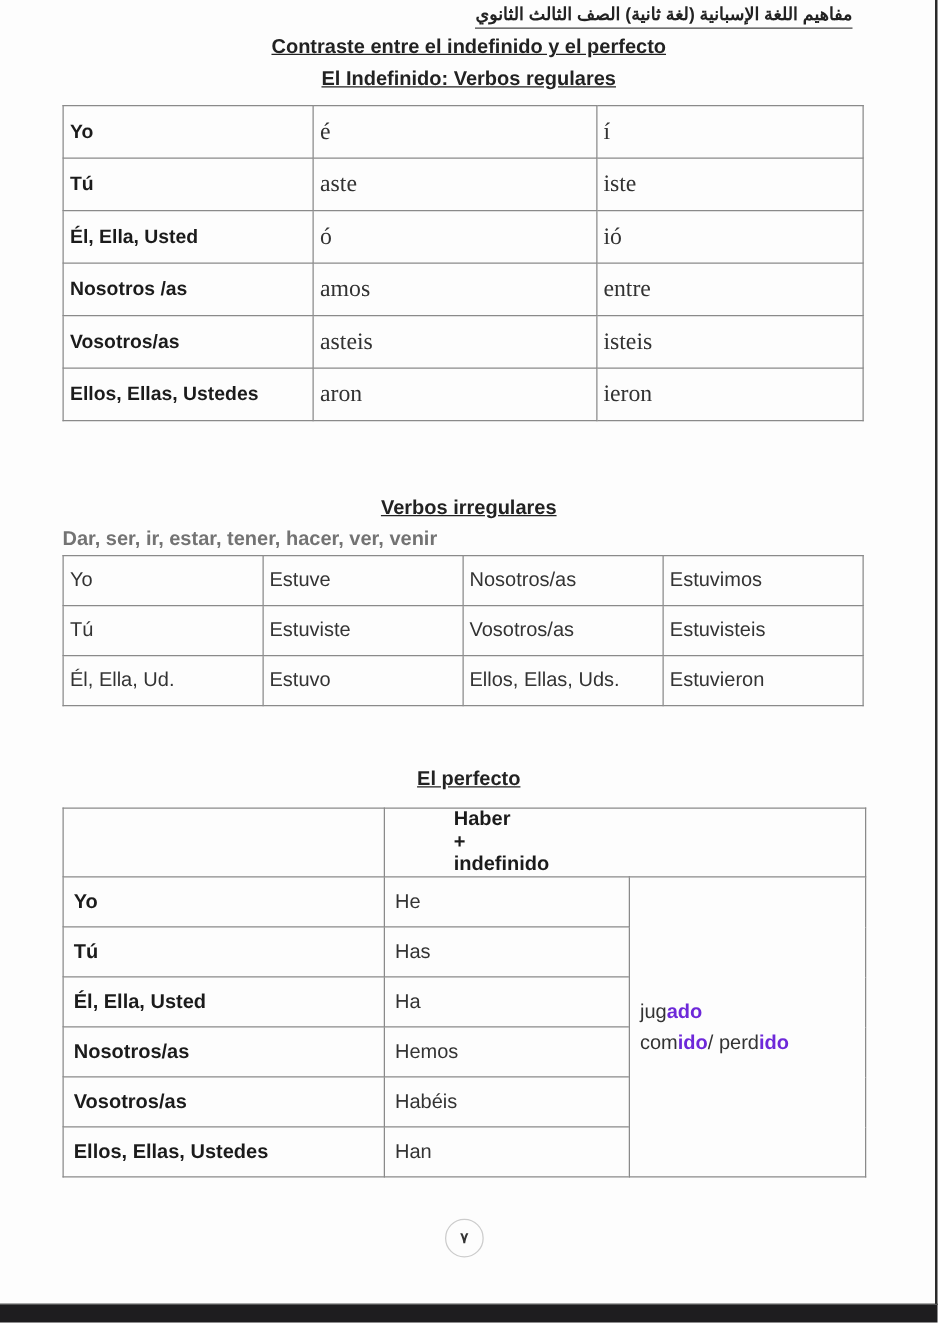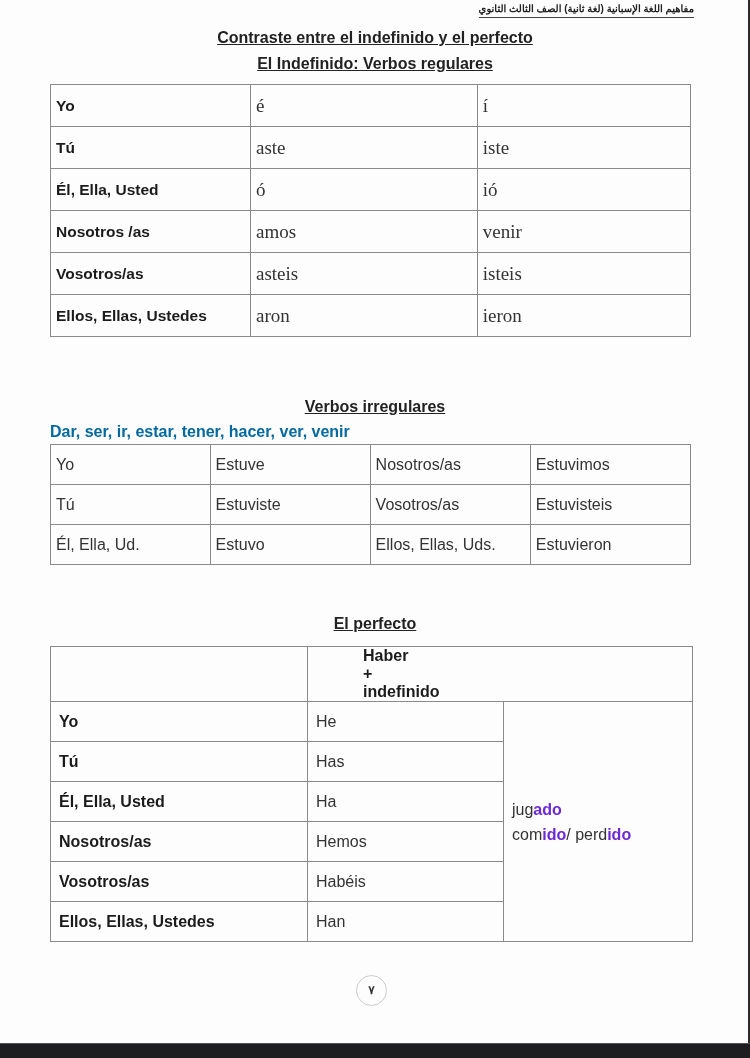--- a/index.html
+++ b/index.html
@@ -3,37 +3,37 @@
 <meta charset="utf-8">
 <style>
   html, body { margin:0; padding:0; }
   body {
     width:750px; height:1058px; position:relative; overflow:hidden;
     background:#fdfdfd; font-family:"Liberation Sans", sans-serif; color:#1b1b1b;
   }
   .right-edge { position:absolute; top:0; right:0; width:2px; height:1044px; background:#2a2a2a; }
   .bottom-bar { position:absolute; left:0; bottom:0; width:750px; height:14px; background:#1e1d1f; border-top:1px solid #555; }
   .header-ar {
-    position:absolute; top:3px; right:56px; font-size:10px; font-weight:bold; direction:rtl;
+    position:absolute; top:3px; right:68px; font-size:14px; font-weight:bold; direction:rtl;
     border-bottom:1px solid #444; padding-bottom:3px; color:#222;
   }
   .title {
     position:absolute; left:0; width:750px; text-align:center; font-weight:bold;
     font-size:16px; text-decoration:underline; color:#222;
   }
   table { position:absolute; border-collapse:collapse; }
   td { border:1px solid #8a8a8a; padding:0 5px; vertical-align:middle; }
   
   #t1 { left:50px; top:84px; width:641px; }
   #t1 td { height:41px; }
   #t1 .hdr { text-align:center; font-weight:bold; font-size:15.5px; }
   #t1 .subj { font-weight:bold; font-size:15.5px; width:189px; }
   #t1 .end { font-family:"Liberation Serif", serif; font-size:19px; color:#333; }
   
-  .subline { position:absolute; left:50px; top:423px; font-weight:bold; font-size:16px; color:#0369a1; }
+  .subline { position:absolute; left:50px; top:423px; font-weight:bold; font-size:16px; color:#737373; }
   #t2 { left:50px; top:444px; width:641px; }
   #t2 td { height:39px; font-size:16px; color:#333; width:150px; }
   #t2 .hdr { font-weight:bold; color:#222; }
   
   #t3 { left:50px; top:646px; width:643px; }
   #t3 td { height:39px; font-size:16px; }
   #t3 .subj { font-weight:bold; width:243px; padding-left:8px; }
   #t3 .aux { color:#333; width:182px; padding-left:8px; }
   #t3 .hdr-row td { font-weight:bold; }
   .hdr-flex { display:flex; justify-content:space-between; padding:0 30px 0 50px;flex-direction:column; }
@@ -67,21 +67,21 @@
     <td class="end" colspan="2">iste</td>
   </tr>
   <tr>
     <td class="subj">Él, Ella, Usted</td>
     <td class="end">ó</td>
     <td class="end" colspan="2">ió</td>
   </tr>
   <tr>
     <td class="subj">Nosotros /as</td>
     <td class="end">amos</td>
-    <td class="end" colspan="2">venir</td>
+    <td class="end" colspan="2">entre</td>
   </tr>
   <tr>
     <td class="subj">Vosotros/as</td>
     <td class="end">asteis</td>
     <td class="end" colspan="2">isteis</td>
   </tr>
   <tr>
     <td class="subj">Ellos, Ellas, Ustedes</td>
     <td class="end">aron</td>
     <td class="end" colspan="2">ieron</td>

